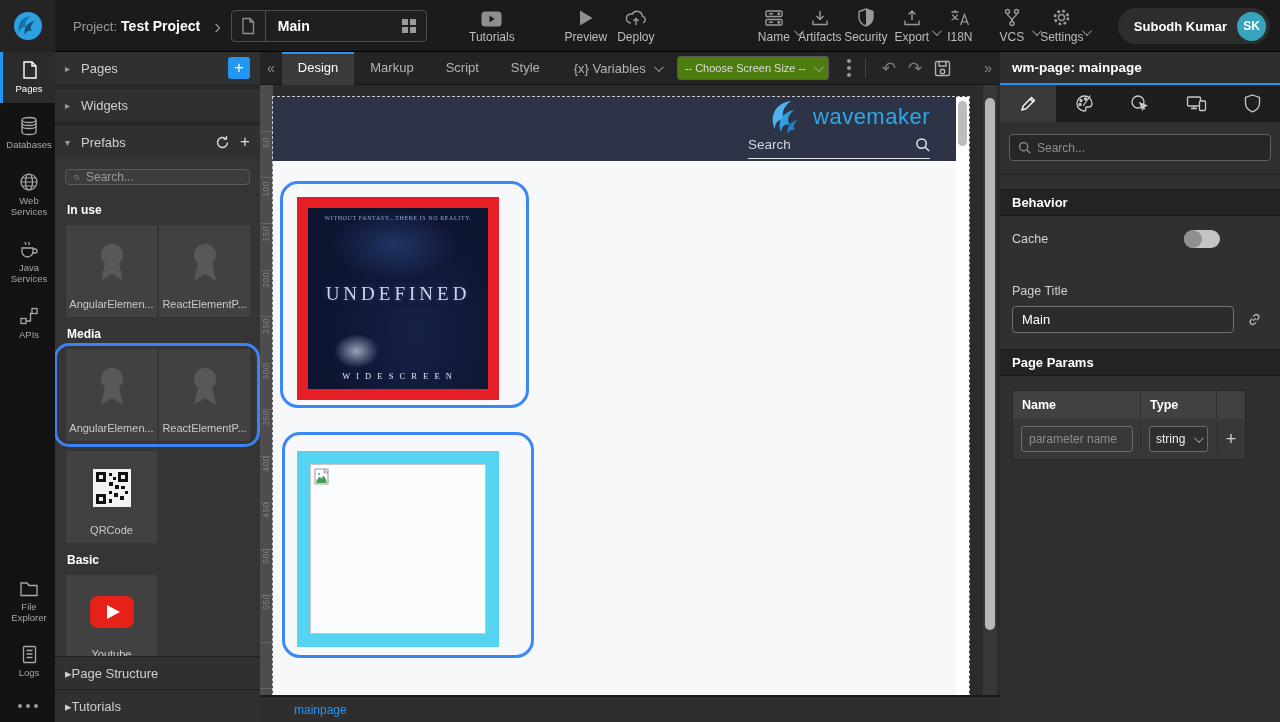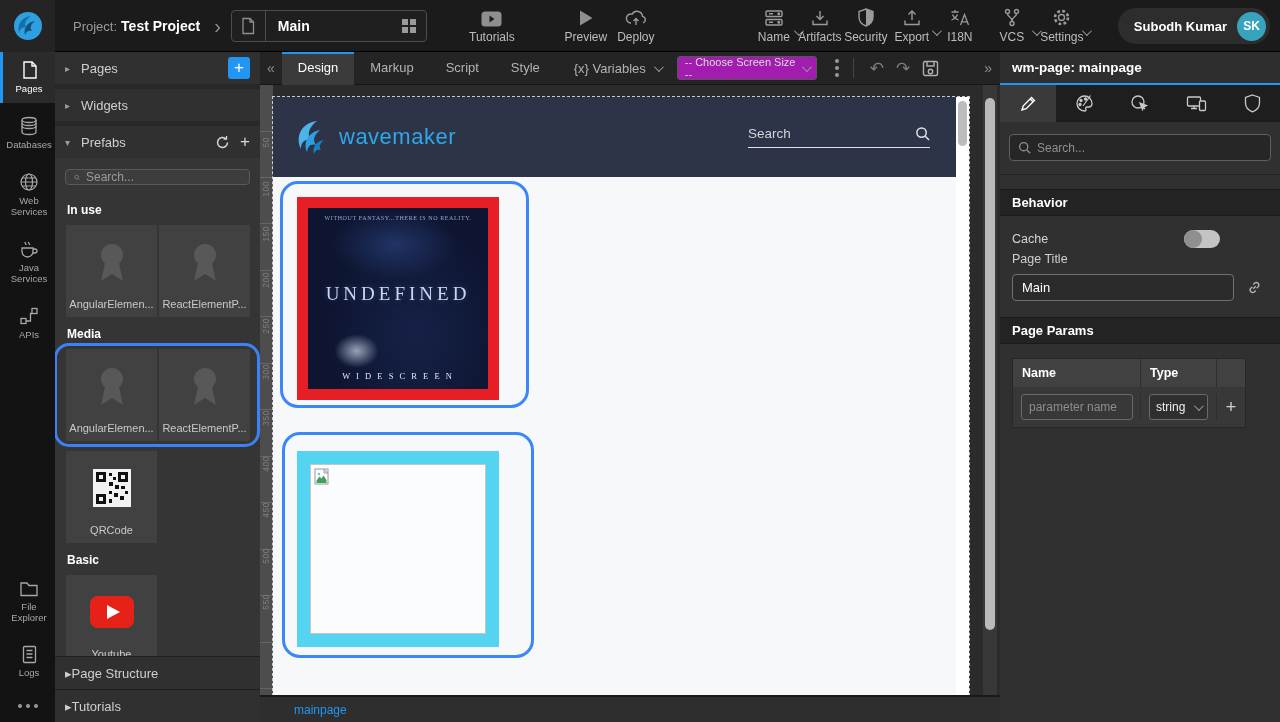--- a/index.html
+++ b/index.html
@@ -69,37 +69,37 @@
     align-items:center; padding:0 10px; color:#cfcfcf; font-size:13px; cursor:pointer; }
 
   
   .center { position:absolute; left:260px; top:52px; width:740px; height:670px; background:#2b2b2b; }
   .center-toolbar { position:absolute; left:0; top:0; right:0; height:33px; background:#242424;
     border-bottom:1px solid #161616; display:flex; align-items:center; }
   .coll-ic { color:#8f8f8f; font-size:14px; padding:0 7px; cursor:pointer; }
   .ct-tab { height:33px; line-height:31px; padding:0 16px; color:#b3b3b3; font-size:13px; cursor:pointer; }
   .ct-tab.active { background:#3b3b3b; color:#fff; box-shadow:inset 0 2px 0 #2196f3; }
   .ct-vars { display:flex; align-items:center; gap:8px; color:#b3b3b3; font-size:13px; margin-left:18px; cursor:pointer; }
-  .ct-select { margin-left:16px; width:140px; height:24px; background:#a21caf; border:1px solid #565656; border-radius:3px;
+  .ct-select { margin-left:16px; width:152px; height:24px; background:#4d7c0f; border:1px solid #565656; border-radius:3px;
     color:#dcdcdc; font-size:11px; display:flex; align-items:center; justify-content:space-between; padding:0 7px; cursor:pointer; }
   .kebab { display:flex; flex-direction:column; gap:3px; margin-left:14px; padding:4px; cursor:pointer; }
   .kebab i { width:4px; height:4px; border-radius:50%; background:#9a9a9a; }
   .ct-sep { width:1px; height:20px; background:#444; margin:0 10px; }
   .hist { color:#7d7d7d; font-size:17px; padding:0 6px; cursor:pointer; line-height:1; }
   .save-ic { color:#b0b0b0; padding:0 6px; cursor:pointer; }
   .expand-right { margin-left:auto; color:#8f8f8f; font-size:14px; padding:0 8px; cursor:pointer; }
 
   .canvas { position:absolute; left:0; top:33px; right:0; bottom:27px; background:#2b2b2b; overflow:hidden; }
   .ruler { position:absolute; left:0; top:0; bottom:0; width:13px; background:#4d4d4d;
     background-image:repeating-linear-gradient(to bottom, transparent 0, transparent 45.5px, #656565 45.5px, #656565 46.5px); }
   .ruler span { position:absolute; left:1px; writing-mode:vertical-rl; transform:rotate(180deg);
     font-size:8.5px; color:#7e7e7e; letter-spacing:0.5px; }
   .page { position:absolute; left:13px; top:12px; width:696px; bottom:0; background:#f6f8fa;
     outline:1px dashed #c9cdd2; }
-  .page-header { height:80px; background:#2d3447; margin-right:13px; display:flex; align-items:center; padding:0 26px 0 20px; }
+  .page-header { height:64px; background:#2d3447; margin-right:13px; display:flex; align-items:flex-end; padding:0 26px 0 20px;flex-direction:column; }
   .brand { display:flex; align-items:center; gap:6px; }
   .brand-txt { color:#2fa7e8; font-size:22px; font-weight:400; letter-spacing:0.5px; }
   .hdr-search { margin-left:auto; width:182px; }
   .hdr-search .row { display:flex; align-items:center; justify-content:space-between; padding-bottom:6px; }
   .hdr-search .slbl { color:#d2d5dc; font-size:13.5px; }
   .hdr-search .uline { height:1px; background:#dfe1e5; }
   .pg-scroll { position:absolute; right:0; top:0; bottom:0; width:13px; background:#fff; }
   .pg-thumb { position:absolute; left:2px; top:4px; width:9px; height:45px; background:#bcbcbc; border-radius:5px; }
 
   .sel-box { position:absolute; border:3px solid #3c87f8; border-radius:18px; background:transparent; }
@@ -136,21 +136,21 @@
   .rp-tab { width:56px; display:flex; align-items:center; justify-content:center; color:#c9c9c9; cursor:pointer; }
   .rp-tab.active { background:#3a3a3a; color:#fff; }
   .rp-search { margin:12px 9px 13px; height:27px; background:#262626; border:1px solid #5f5f5f; border-radius:4px;
     display:flex; align-items:center; padding:0 8px; }
   .rp-search input { flex:1; background:transparent; border:0; outline:0; color:#cfcfcf; font-size:12px; margin-left:6px; }
   .rp-search input::placeholder { color:#8f8f8f; }
   .rp-divider { height:1px; background:#242424; margin-bottom:14px; }
   .rp-header { height:27px; background:#232323; border-top:1px solid #1a1a1a; border-bottom:1px solid #1a1a1a;
     color:#fff; font-weight:700; font-size:13px; display:flex; align-items:center; padding:0 12px; }
   .rp-content { padding:14px 12px 16px; }
-  .cache-row { display:flex; align-items:center; justify-content:space-between; margin-bottom:4px; padding-right:48px; }
+  .cache-row { display:flex; align-items:center; justify-content:space-between; margin-bottom:36px; padding-right:48px; }
   .fld-lbl { color:#d4d4d4; font-size:12.5px; }
   .toggle { width:36px; height:18px; border-radius:9px; background:#c4c4c4; position:relative; cursor:pointer; }
   .toggle .knob { position:absolute; left:0; top:0; width:18px; height:18px; border-radius:50%; background:#8f8f8f; }
   .pt-lbl { color:#cfcfcf; font-size:12.5px; margin-bottom:8px; }
   .pt-row { display:flex; align-items:center; gap:12px; }
   .pt-input { width:222px; height:27px; background:#2b2b2b; border:1px solid #707070; border-radius:4px;
     color:#fff; font-size:13px; padding:0 9px; outline:0; }
   .link-ic { color:#b5b5b5; cursor:pointer; }
   .pp-table { margin:14px 12px; width:234px; border:1px solid #272727; }
   .pp-hrow { display:flex; background:#414141; }

